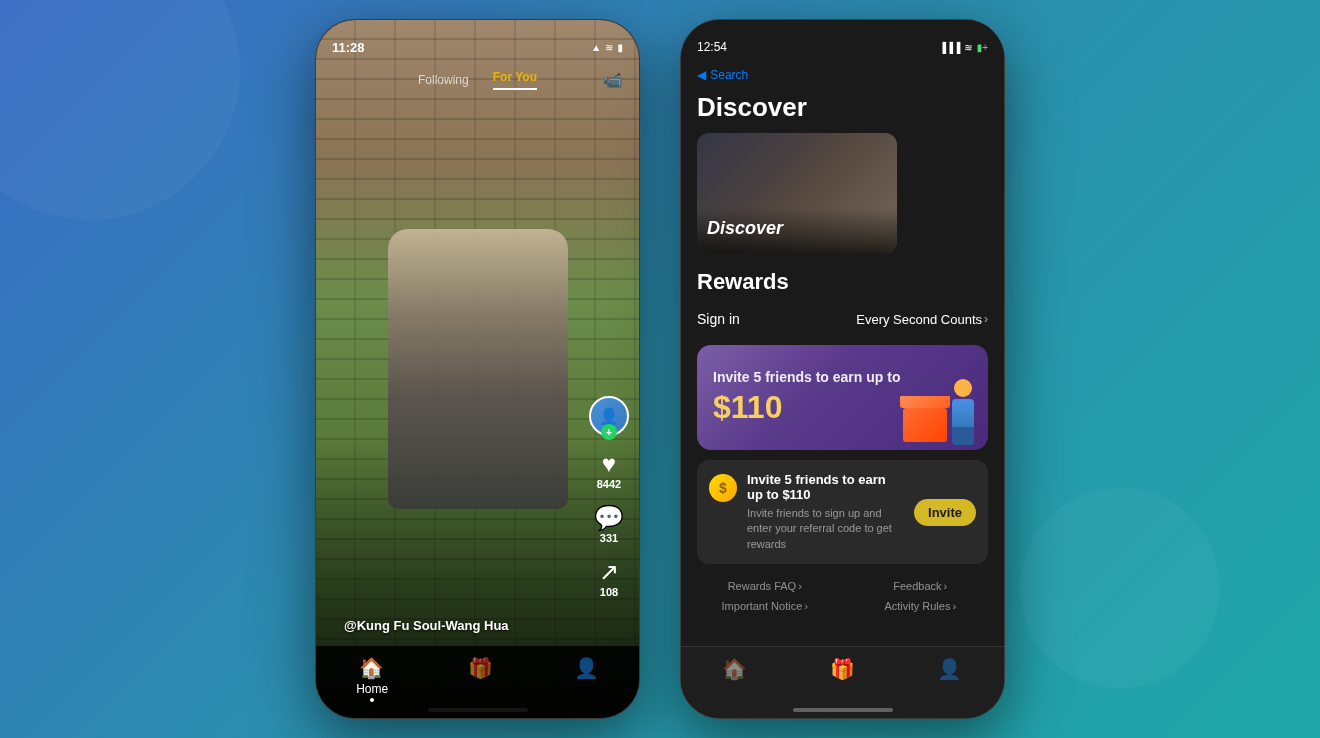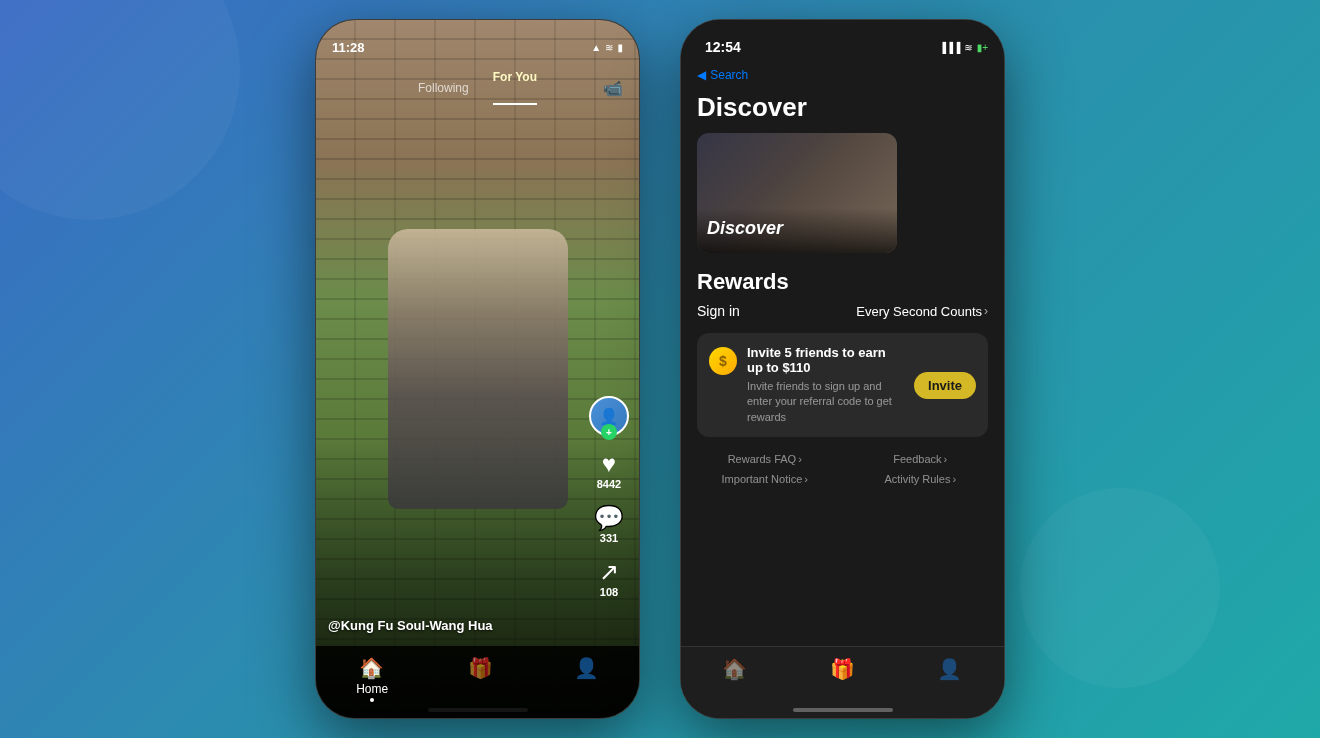--- a/index.html
+++ b/index.html
@@ -106,24 +106,24 @@
       gap: 24px;
       z-index: 10;
       padding: 6px 0;
     }
     .nav-item {
       color: rgba(255,255,255,0.7);
       font-size: 12px;
       font-weight: 500;
     }
     .nav-item.active {
-      color: #fef9c3;
+      color: #eab308;
       font-weight: 700;
       border-bottom: 2px solid white;
-      padding-bottom: 19px;
+      padding-bottom: 4px;
     }
     .nav-camera {
       position: absolute;
       right: 16px;
       top: 50%;
       transform: translateY(-50%);
       color: white;
       font-size: 16px;
     }
 
@@ -183,21 +183,21 @@
     }
     .action-count {
       color: white;
       font-size: 11px;
       font-weight: 600;
     }
 
     .video-username {
       position: absolute;
       bottom: 85px;
-      left: 12px;
+      left: 28px;
       color: white;
       font-size: 13px;
       font-weight: 600;
       z-index: 10;
       text-shadow: 0 1px 3px rgba(0,0,0,0.8);
     }
 
     .left-bottom-nav {
       position: absolute;
       bottom: 0; left: 0; right: 0;
@@ -260,23 +260,22 @@
     .right-status-bar {
       height: 44px;
       background: #1a1a1a;
       display: flex;
       align-items: center;
       justify-content: space-between;
       padding: 10px 16px 0;
     }
     .right-time {
       color: white;
-      font-size: 14px;
-      font-weight: 700;
-      margin-left: 8px;
+      font-size: 12px;
+      font-weight: 400;
     }
     .right-status-icons {
       display: flex;
       gap: 4px;
       align-items: center;
     }
     .right-status-icons span {
       color: white;
       font-size: 10px;
     }
@@ -354,21 +353,21 @@
       font-style: italic;
     }
 
     .rewards-section {
       padding: 16px 16px 8px;
     }
     .rewards-title {
       color: white;
       font-size: 22px;
       font-weight: 700;
-      margin-bottom: 8px;
+      margin-bottom: 16px;
     }
     .sign-in-row {
       display: flex;
       align-items: center;
       justify-content: space-between;
     }
     .sign-in-text {
       color: white;
       font-size: 14px;
     }
@@ -692,20 +691,39 @@
         <div class="rewards-title">Rewards</div>
         <div class="sign-in-row">
           <span class="sign-in-text">Sign in</span>
           <div class="every-second">
             <span>Every Second Counts</span>
             <span class="chevron-right">›</span>
           </div>
         </div>
       </div>
 
+      <div class="invite-banner">
+        <div class="invite-banner-text">
+          <div class="invite-line1">Invite 5 friends to earn up to</div>
+          <div class="invite-amount">$110</div>
+        </div>
+
+        <div class="gift-box">
+          <div class="gift-ribbon-v"></div>
+          <div class="gift-ribbon-h"></div>
+          <div class="gift-box-lid"></div>
+          <div class="gift-box-body"></div>
+        </div>
+
+        <div class="person-figure">
+          <div class="person-head"></div>
+          <div class="person-body"></div>
+          <div class="person-legs"></div>
+        </div>
+      </div>
 
       <div class="invite-card">
         <div class="coin-icon">$</div>
         <div class="invite-text-block">
           <div class="invite-title">Invite 5 friends to earn up to $110</div>
           <div class="invite-subtitle">Invite friends to sign up and enter your referral code to get rewards</div>
         </div>
         <button class="invite-button">Invite</button>
       </div>
 

